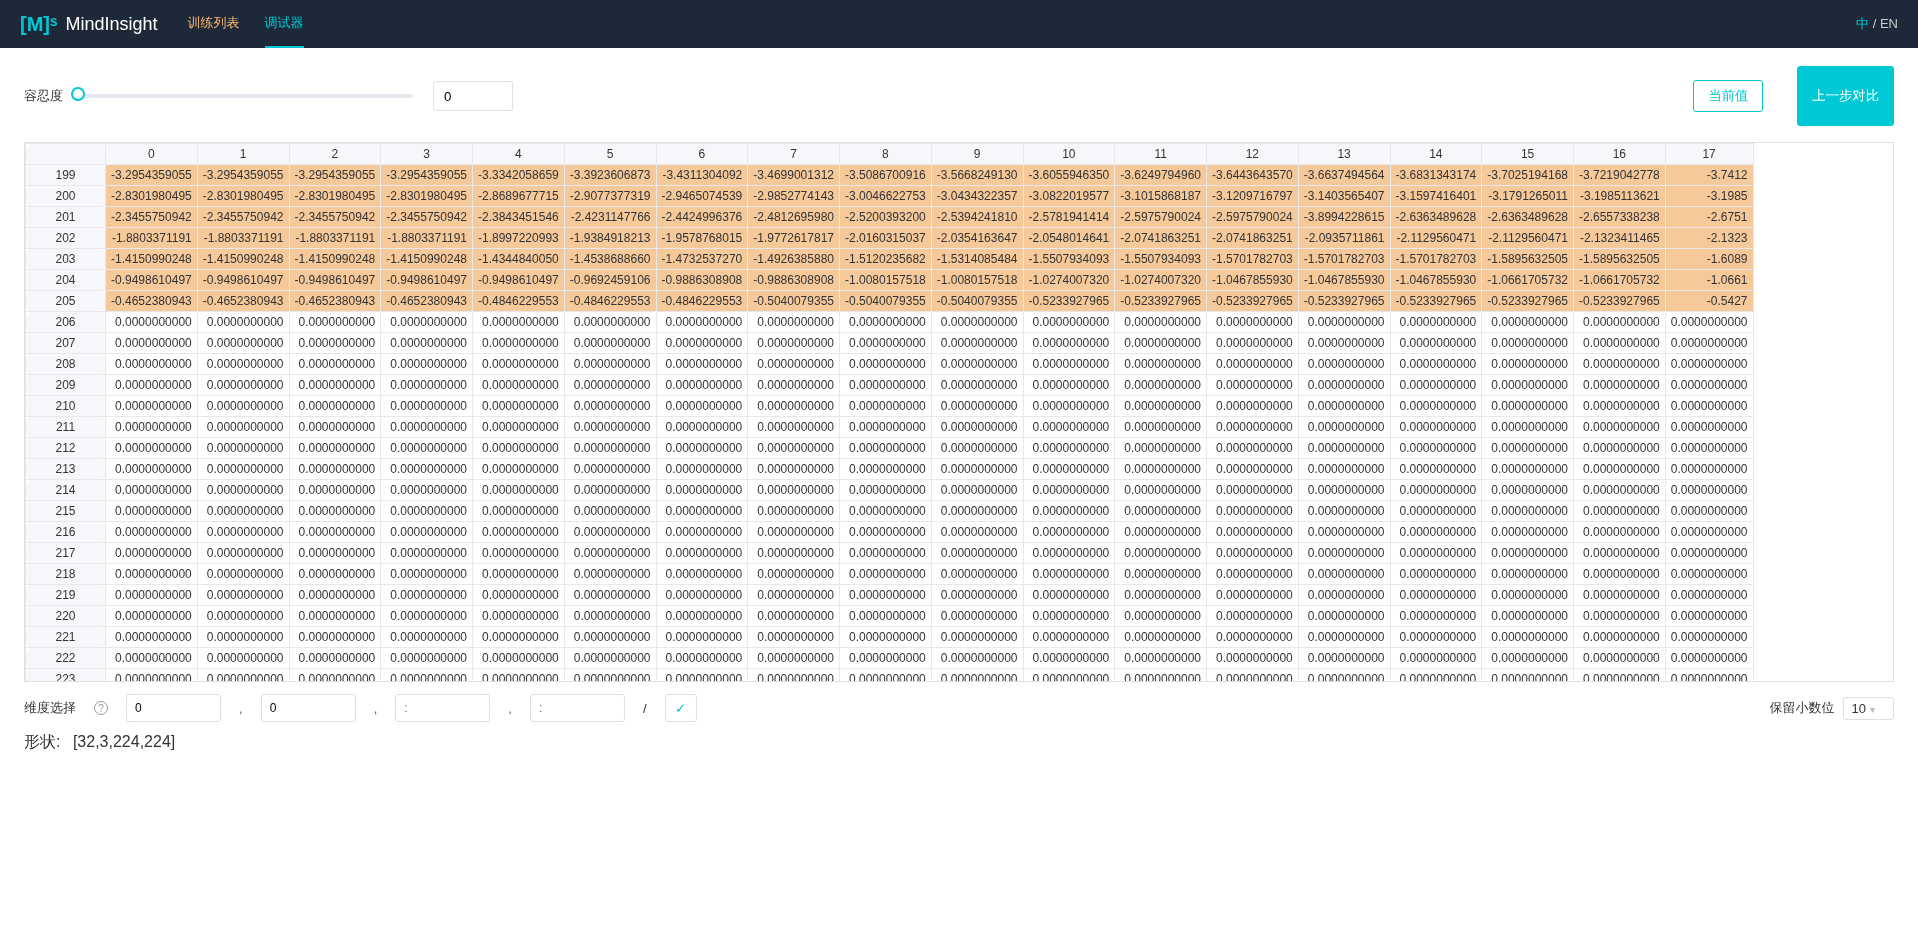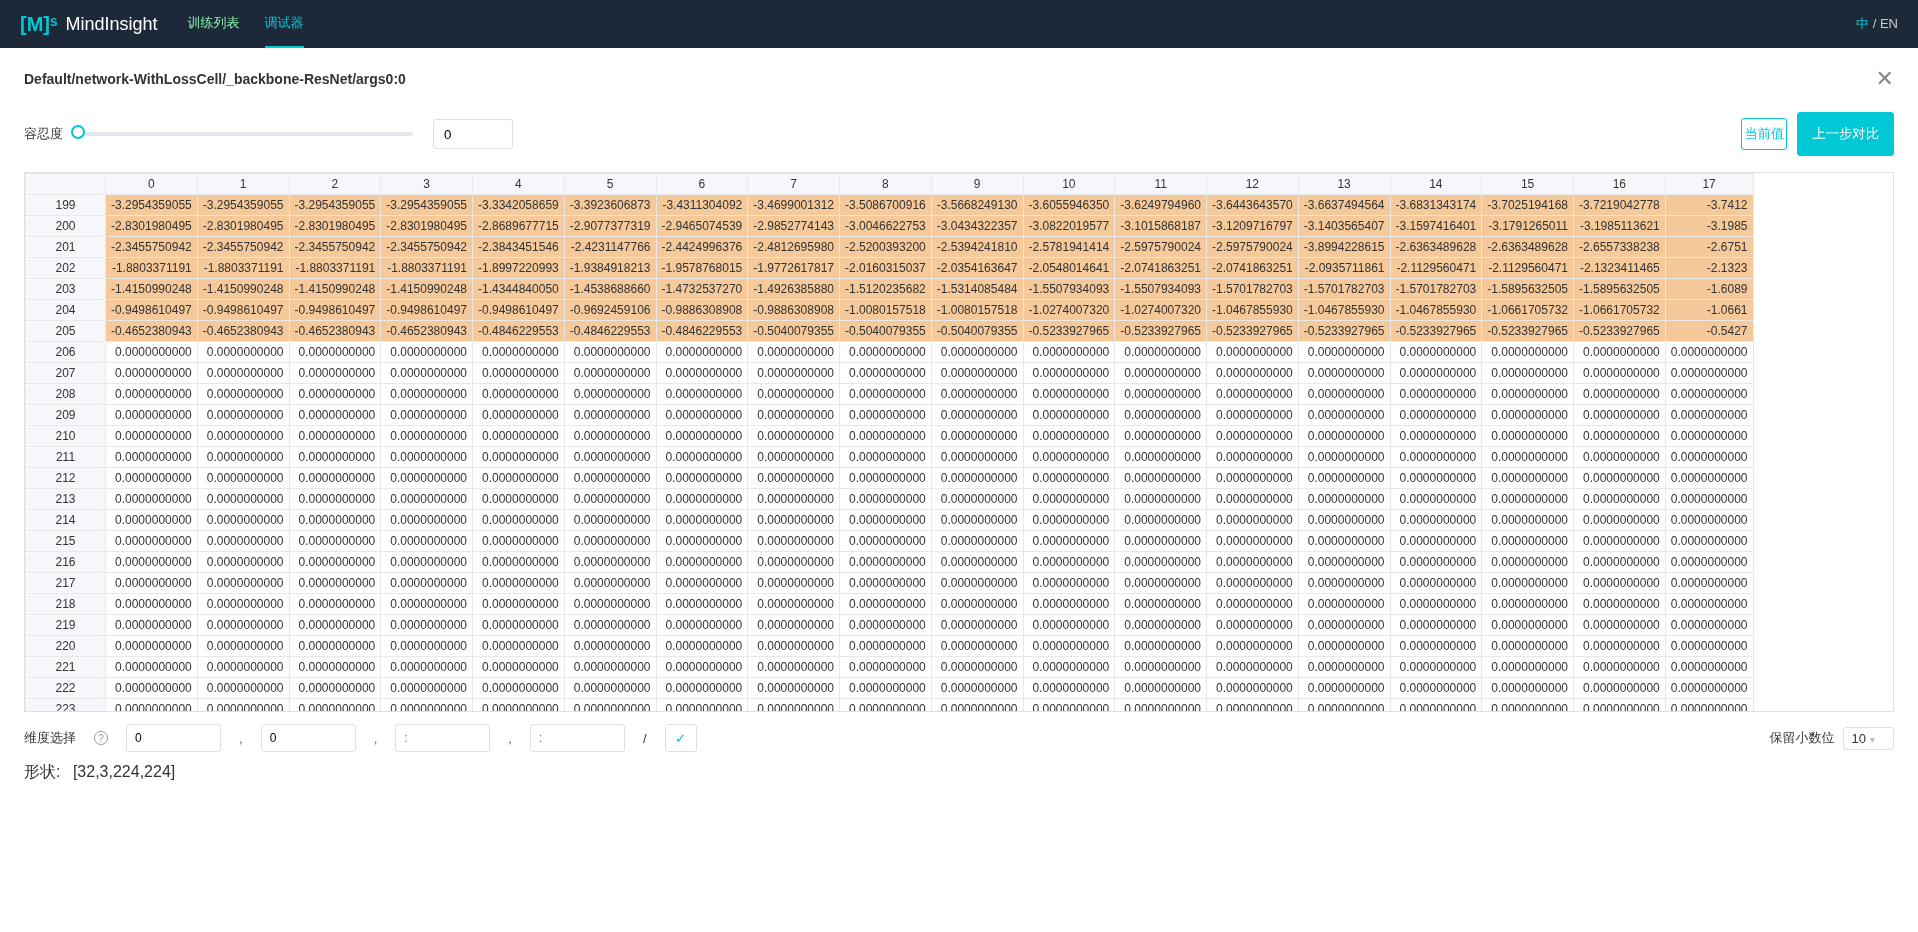--- a/index.html
+++ b/index.html
@@ -1,36 +1,36 @@
 <!DOCTYPE html>
 <html><head>
 <meta charset="utf-8">
 <style>
 * { margin: 0; padding: 0; box-sizing: border-box; }
 body { font-family: -apple-system, BlinkMacSystemFont, "Segoe UI", Arial, sans-serif; font-size: 13px; color: #333; background: #fff; }
 .header { background: #1d2939; height: 48px; display: flex; align-items: center; padding: 15px 20px; color: #fff; }
 .logo { display: flex; align-items: center; font-size: 18px; font-weight: 400; margin-right: 30px; }
 .logo-icon { color: #00c8d4; font-weight: bold; margin-right: 8px; font-size: 20px; }
 .nav-tabs { display: flex; gap: 25px; flex: 1; }
-.nav-tab { color: #86efac; cursor: pointer; padding: 14px 0; border-bottom: 2px solid transparent; }
+.nav-tab { color: #fdba74; cursor: pointer; padding: 14px 0; border-bottom: 2px solid transparent; }
 .nav-tab.active { color: #00c8d4; border-bottom-color: #00c8d4; }
 .lang { color: #ccc; }
 .lang .active { color: #00c8d4; }
 .content { padding: 18px 24px; }
 .title-row { display: flex; align-items: center; margin-bottom: 20px; }
 .tensor-title { font-weight: bold; font-size: 14px; flex: 1; }
 .close-icon { font-size: 22px; color: #888; cursor: pointer; }
 .control-row { display: flex; align-items: center; margin-bottom: 16px; }
 .tol-label { margin-right: 10px; }
 .slider-wrap { width: 340px; height: 4px; background: #e4e7ed; border-radius: 2px; position: relative; margin-right: 20px; }
 .slider-thumb { width: 14px; height: 14px; border: 2px solid #00c8d4; background: #fff; border-radius: 50%; position: absolute; left: -2px; top: -7px; cursor: pointer; }
 .tol-input { width: 80px; height: 30px; border: 1px solid #dcdfe6; border-radius: 3px; padding: 0 10px; }
 .spacer { flex: 1; }
-.btn-outline { border: 1px solid #00c8d4; color: #00c8d4; background: #fff; padding: 6px 2px; border-radius: 3px; margin-right: 10px; cursor: pointer; }
-.btn-primary { border: 1px solid #00c8d4; color: #fff; background: #00c8d4; padding: 12px 14px; border-radius: 3px; cursor: pointer; }
+.btn-outline { border: 1px solid #00c8d4; color: #00c8d4; background: #fff; padding: 6px 14px; border-radius: 3px; margin-right: 10px; cursor: pointer; }
+.btn-primary { border: 1px solid #00c8d4; color: #fff; background: #00c8d4; padding: 20px 14px; border-radius: 3px; cursor: pointer; margin-left: 24px; }
 .grid-wrap { border: 1px solid #e0e0e0; max-height: 540px; overflow: auto; position: relative; }
 table { border-collapse: collapse; table-layout: fixed; }
 th, td { border: 1px solid #e8e8e8; padding: 2px 5px; text-align: right; font-size: 12px; white-space: nowrap; overflow: hidden; height: 21px; }
 th { background: #f5f7fa; font-weight: normal; text-align: center; position: sticky; top: 0; }
 th.rowhdr, td.rowhdr { background: #f5f7fa; text-align: center; width: 80px; min-width: 80px; position: sticky; left: 0; border-radius: 6px; }
 td.colcell { width: 83px; min-width: 83px; }
 td.colcell.hl { background: #f5c99a; }
 .footer-row { display: flex; align-items: center; margin-top: 12px; gap: 18px; }
 .dim-input { width: 95px; height: 28px; border: 1px solid #dcdfe6; border-radius: 3px; padding: 0 8px; font-size: 12px; }
 .comma { color: #666; }
@@ -53,24 +53,20 @@
   <div class="nav-tabs">
     <div class="nav-tab">训练列表</div>
     <div class="nav-tab active">调试器</div>
   </div>
   <div class="lang">
     <span class="active">中</span><span> / </span><span>EN</span>
   </div>
 </div>
 
 <div class="content">
-  <div class="title-row">
-    <div class="tensor-title">Default/network-WithLossCell/_backbone-ResNet/args0:0</div>
-    <div class="close-icon">✕</div>
-  </div>
 
   <div class="control-row">
     <span class="tol-label">容忍度</span>
     <div class="slider-wrap">
       <div class="slider-thumb"></div>
     </div>
     <input class="tol-input" value="0" style="">
     <div class="spacer"></div>
     <button class="btn-outline">当前值</button>
     <button class="btn-primary">上一步对比</button>

